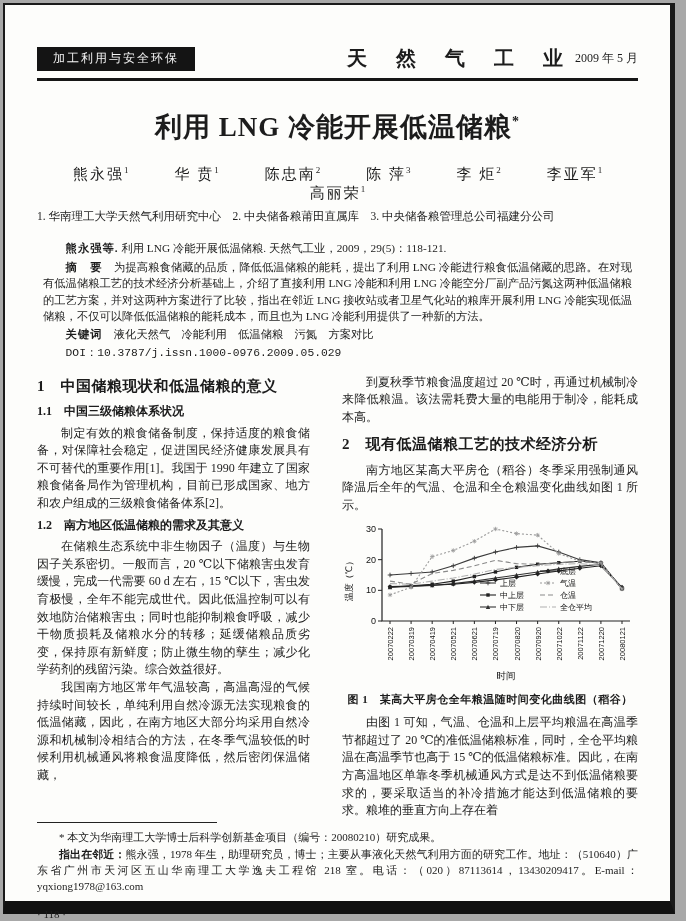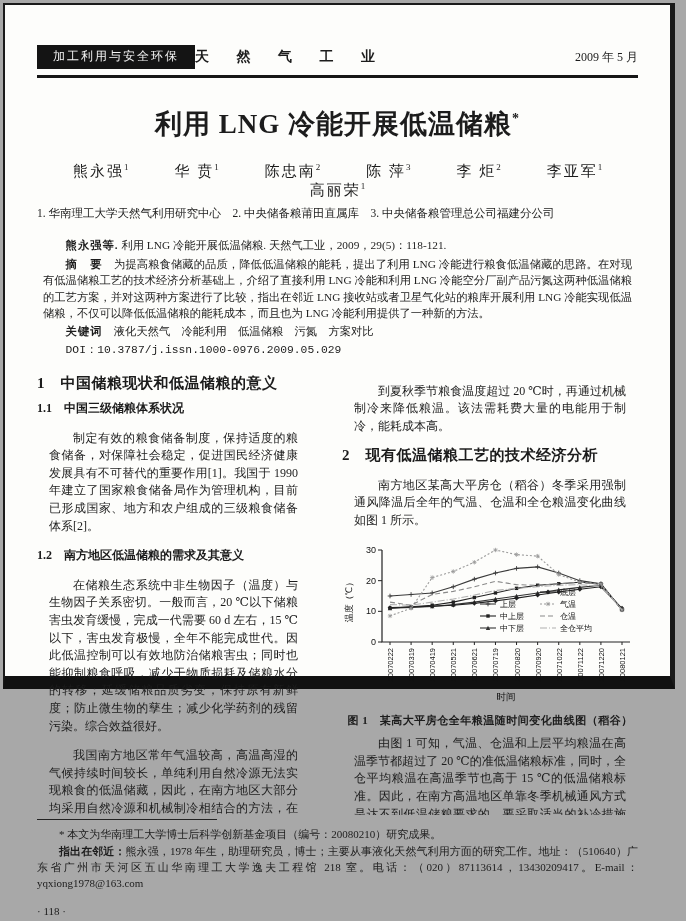--- a/index.html
+++ b/index.html
@@ -2,32 +2,32 @@
 <html><head>
 <meta charset="utf-8">
 <style>
   html,body{margin:0;padding:0;}
   body{
     width:686px;height:921px;background:#a8a8a8;overflow:hidden;
     font-family:"Liberation Serif","DejaVu Serif",serif;color:#1c1c1c;
     position:relative;
   }
   .page{
-    position:absolute;left:3px;top:3px;width:672px;height:686px;
+    position:absolute;left:3px;top:3px;width:672px;height:911px;
     background:#fdfdfb;border:2px solid #1a1a1a;border-right-width:5px;
     border-bottom:13px solid #111;box-sizing:border-box;
     padding:0 32px;
   }
   
   .hdr{display:flex;align-items:center;margin-top:40px;}
   .hdr-badge{
     background:#141414;color:#f5f5f5;font-size:12px;padding:3px 16px 4px;
     letter-spacing:2px;font-family:"Liberation Sans",sans-serif;
   }
-  .hdr-center{flex:1;text-align:left;font-size:14px;letter-spacing:12px;font-weight:bold;}
+  .hdr-center{flex:1;text-align:right;font-size:20px;letter-spacing:12px;font-weight:bold;}
   .hdr-right{font-size:12px;}
   .hdr-rule{border-bottom:3px solid #161616;margin-top:6px;}
   
   .title{
     text-align:center;font-size:27px;font-weight:bold;margin-top:28px;letter-spacing:1px;
   }
   .title sup{font-size:14px;}
   .authors{text-align:center;margin-top:20px;font-size:15px;}
   .authors .author{display:inline-block;margin:0 23px;letter-spacing:2px;}
   .authors sup{font-size:9px;letter-spacing:0;}
@@ -36,21 +36,21 @@
   .abs{margin:16px 6px 0 6px;font-size:11.3px;line-height:16.5px;text-align:justify;}
   .abs .cite{ text-indent:2em;margin-bottom:2px;}
   .abs b{letter-spacing:1px;}
   .abs .para{text-indent:2em;}
   .abs .kw,.abs .doi{text-indent:2em;margin-top:2px;font-family:Liberation Mono, monospace;}
   
   .cols{display:flex;gap:32px;margin-top:12px;height:444px;overflow:hidden;}
   .col{width:50%;font-size:12px;line-height:17.6px;text-align:justify;}
   .col h3{font-size:15px;margin:4px 0 8px 0;letter-spacing:.5px;}
   .col h4{font-size:12px;margin:4px 0 4px 0;}
-  .col p{margin:12px;text-indent:2em;}
+  .col p{margin:0;text-indent:2em;}
   
   .figure{margin-top:6px;}
   .figure svg{display:block;}
   .figcap{font-size:11px;font-weight:bold;text-align:center;margin-top:2px;letter-spacing:.5px;}
   
   .footsep{width:180px;border-top:1.5px solid #222;margin-top:4px;}
   .footnote{font-size:11px;line-height:16px;margin-top:6px;text-align:justify;}
   .footnote .fn1{text-indent:2em;}
   .footnote .fn2{text-indent:2em;margin-top:1px;}
   .pagenum{font-size:11px;margin-top:14px;}

